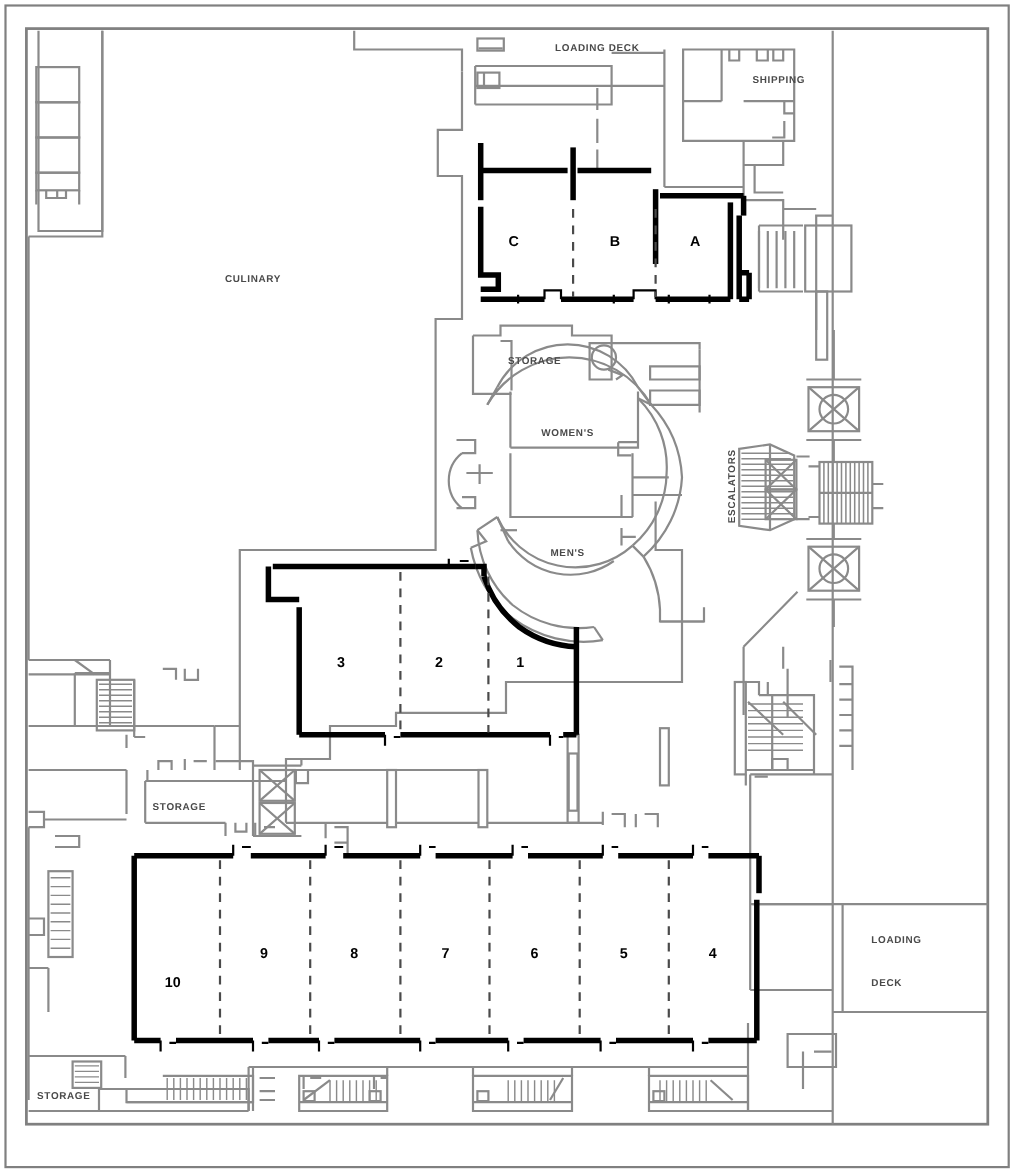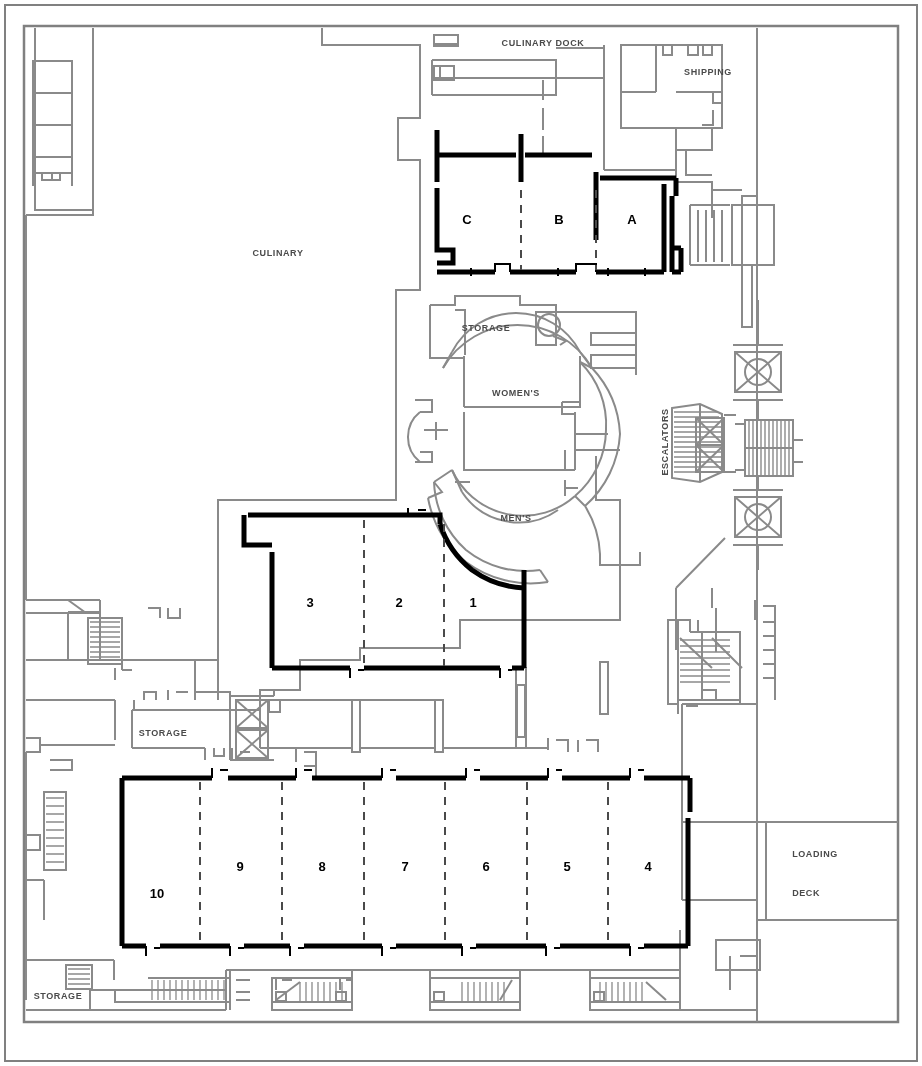--- a/index.html
+++ b/index.html
@@ -363,31 +363,31 @@
       <path d="M364 782 V944"></path>
       <path d="M445 782 V944"></path>
       <path d="M527 782 V944"></path>
       <path d="M608 782 V944"></path>
     </g>
 
   </svg>
 
   <div>
 
-    <div class="lbl" style="left:230px;top:253px;margin-left:48px;">CULINARY</div>
-
-    <div class="lbl" style="left:543px;top:43px;">CULINARY DOCK</div>
+    <div class="lbl" style="left:230px;top:253px;">CULINARY</div>
+
+    <div class="lbl" style="left:543px;top:43px;">LOADING DECK</div>
 
     <div class="lbl" style="left:692px;top:72px;margin-left:16px;">SHIPPING</div>
 
     <div class="lbl" style="left:486px;top:328px;">STORAGE</div>
 
     <div class="lbl" style="left:516px;top:393px;">WOMEN'S</div>
 
-    <div class="lbl" style="left:516px;top:518px;">MEN'S</div>
+    <div class="lbl" style="left:516px;top:502px;">MEN'S</div>
 
     <div class="lbl vert" style="left:665px;top:442px;">ESCALATORS</div>
 
     <div class="lbl" style="left:163px;top:733px;">STORAGE</div>
 
     <div class="lbl" style="left:58px;top:996px;">STORAGE</div>
 
     <div class="lbl two" style="left:815px;top:874px;">
       <div>LOADING</div>
       <div>DECK</div>

